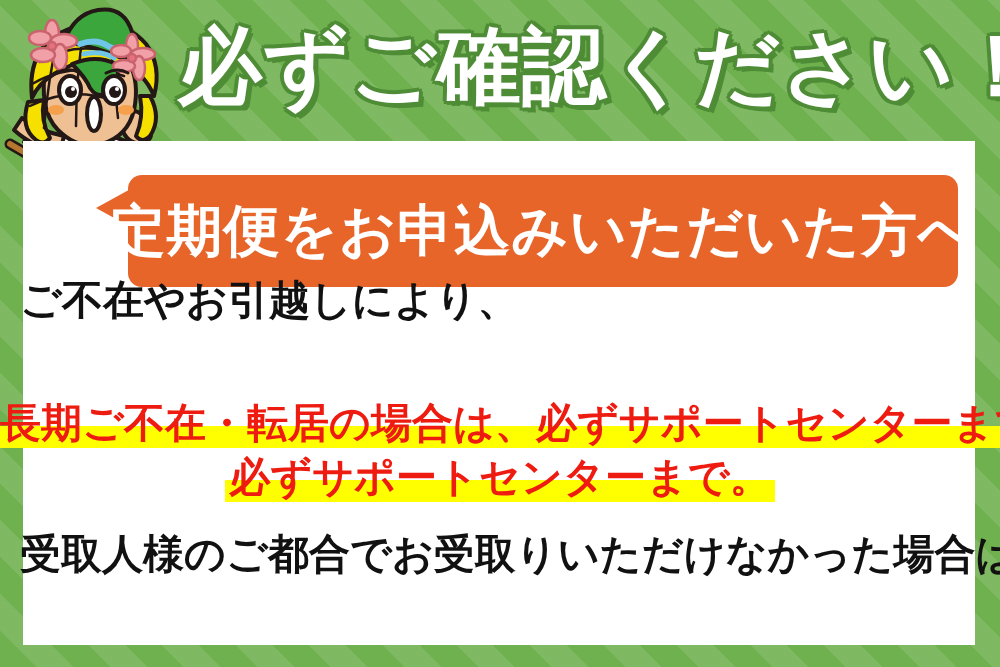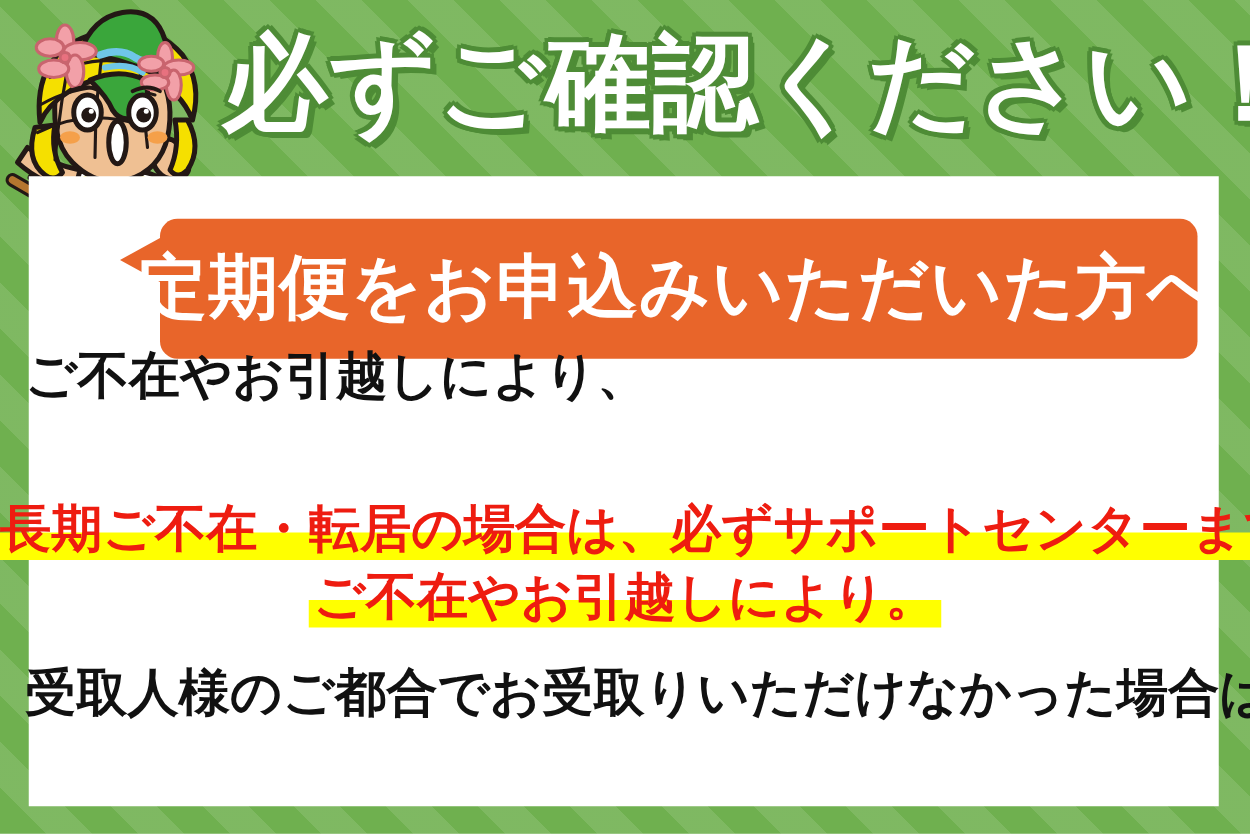--- a/index.html
+++ b/index.html
@@ -200,19 +200,19 @@
 
   <div id="red1" class="redwrap">
     <span class="redtxt">
       <span class="marker"></span>
       <span style="position:relative;z-index:3">長期ご不在・転居の場合は、必ずサポートセンターまで</span>
     </span>
   </div>
   <div id="red2" class="redwrap">
     <span class="redtxt">
       <span class="marker"></span>
-      <span style="position:relative;z-index:3">ご不在やお引越しにより。</span>
+      <span style="position:relative;z-index:3">必ずサポートセンターまで。</span>
     </span>
   </div>
 
   <div id="line3" class="bodyline">受取人様のご都合でお受取りいただけなかった場合は、</div>
 
 </div>
 
 </body></html>

